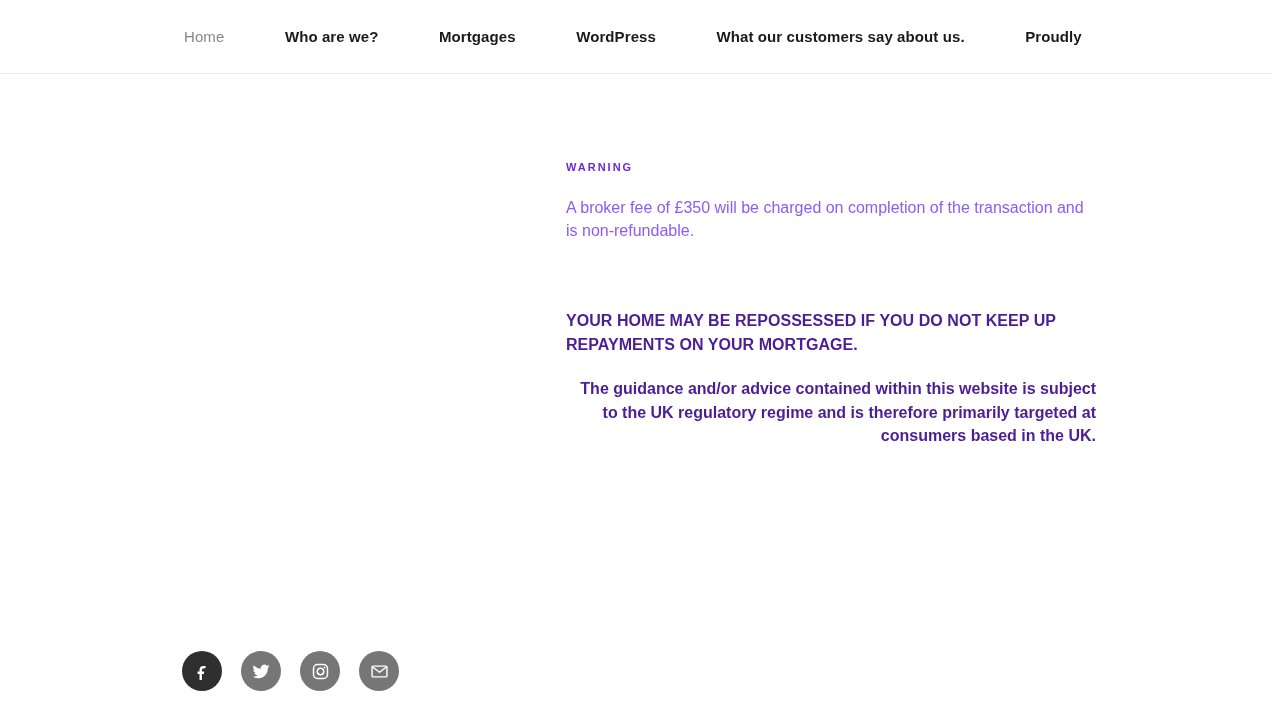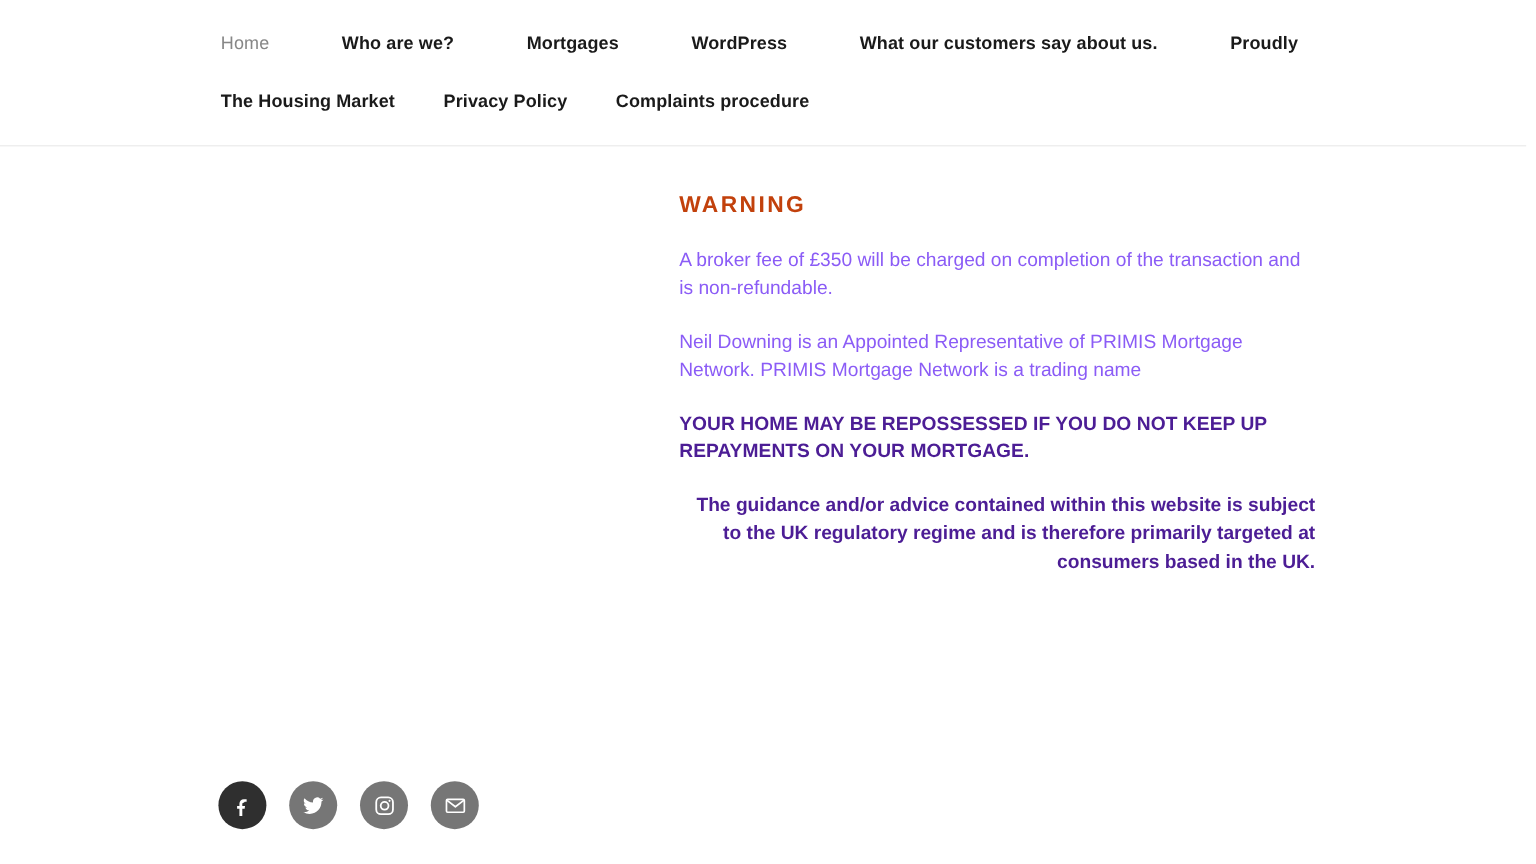--- a/index.html
+++ b/index.html
@@ -81,24 +81,24 @@
   }
   .content-col {
     position: absolute;
     left: 566px;
     top: 40px;
     width: 530px;
   }
 
   .warning-heading {
     margin: 0 0 22px 0;
-    font-size: 19px;
+    font-size: 11px;
     font-weight: 700;
     letter-spacing: 2.0px;
-    color: #c2410c;
+    color: #6d28d9;
     text-transform: uppercase;
     line-height: 1.2;
   }
 
   .para {
     margin: 0 0 22px 0;
     font-size: 16px;
     line-height: 23px;
     color: #8b5cf6;
     font-weight: 400;
@@ -203,46 +203,35 @@
           <a class="nav-link" href="#">WordPress</a>
         </li>
         <li class="nav-item">
           <a class="nav-link" href="#">What our customers say about us.</a>
         </li>
         <li class="nav-item">
           <a class="nav-link" href="#">Proudly</a>
         </li>
       </ul>
 
-      <ul class="nav-list nav-row2">
-        <li class="nav-item">
-          <a class="nav-link" href="#">The Housing Market</a>
-        </li>
-        <li class="nav-item">
-          <a class="nav-link" href="#">Privacy Policy</a>
-        </li>
-        <li class="nav-item">
-          <a class="nav-link" href="#">Complaints procedure</a>
-        </li>
-      </ul>
 
     </div>
   </header>
 
   <main class="content-area">
     <div class="content-col">
 
       <h2 class="warning-heading">WARNING</h2>
 
       <p class="para">
         <span>A broker fee of £350 will be charged on completion of the transaction and is non-refundable.</span>
       </p>
 
       <p class="para">
-        <span>Neil Downing is an Appointed Representative of PRIMIS Mortgage Network. PRIMIS Mortgage Network is a trading name</span><br>
+        <br>
       </p>
 
 
       <p class="para strong caps">
         <span>YOUR HOME MAY BE REPOSSESSED IF YOU DO NOT KEEP UP REPAYMENTS ON YOUR MORTGAGE.</span>
       </p>
 
       <p class="para strong">
         <span>The guidance and/or advice contained within this website is subject to the UK regulatory regime and is therefore primarily targeted at consumers based in the UK.</span>
       </p>

